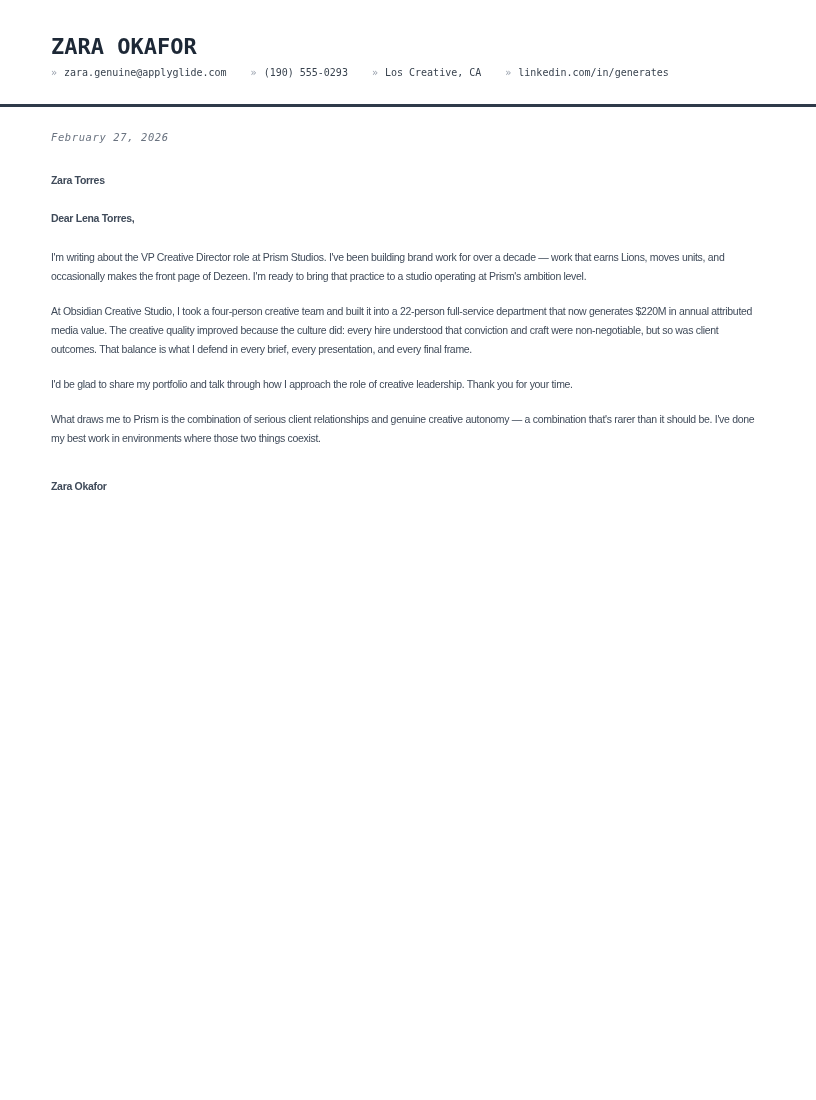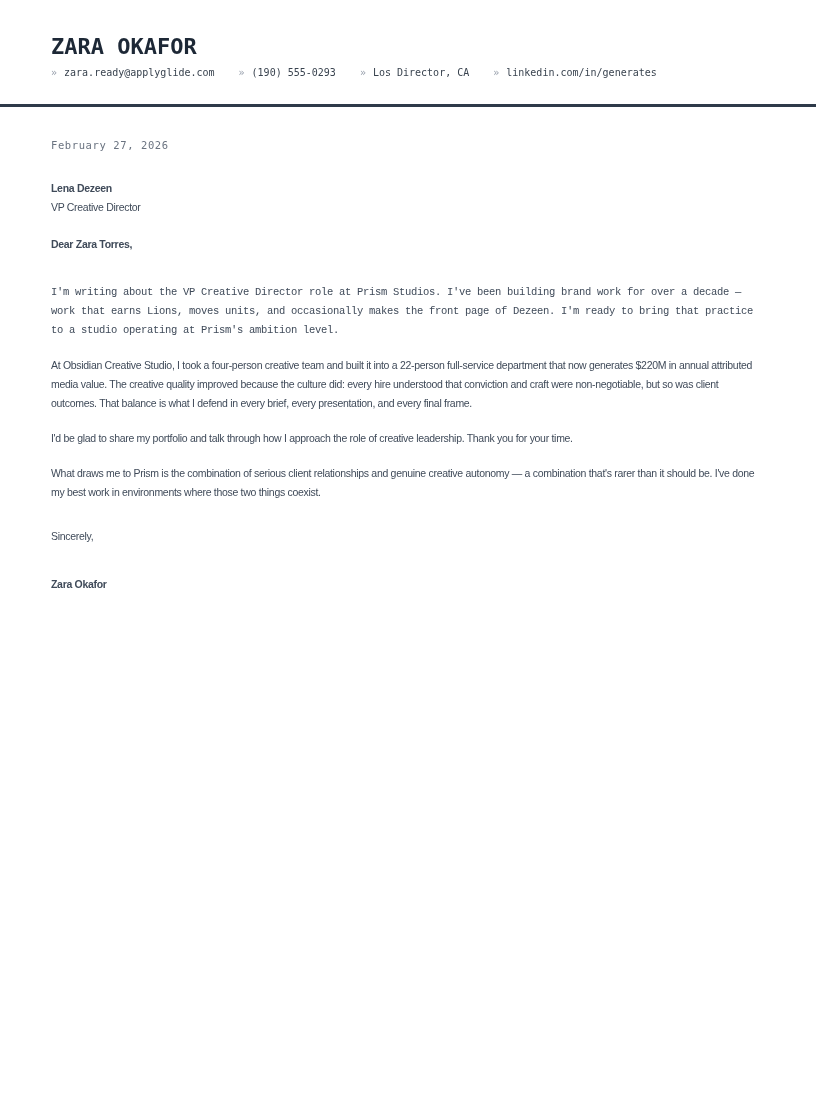--- a/index.html
+++ b/index.html
@@ -54,86 +54,85 @@
     width: 100%;
     height: 3px;
     background: var(--rule-color);
     margin-top: 24px;
   }
   .content {
     padding: 0 61px 0 51px;
     width: 816px;
   }
   .letter-date {
-    margin-top: 32px;
+    margin-top: 24px;
     font-family: "DejaVu Sans Mono", "Liberation Mono", monospace;
     font-size: 10.5px;
     line-height: 13px;
     letter-spacing: 0.6px;
     color: var(--muted-date);
+    font-style: italic;
   }
   .body-text {
     font-size: 10.5px;
     letter-spacing: -0.3px;
     line-height: 19px;
     color: var(--body-text);
   }
   .recipient-block { margin-top: 27px; }
   .recipient-block .line { line-height: 18.6px; }
   .bold { font-weight: bold; }
   .salutation { margin-top: 19px; font-weight: bold; }
   .paragraph { margin-top: 16px; }
-  .paragraph.first { margin-top: 29px; font-family: Liberation Mono, monospace; }
+  .paragraph.first { margin-top: 20px; }
   .closing { margin-top: 25px; }
   .signature { margin-top: 29px; font-weight: bold; }
 </style>
 </head>
 <body>
 
 <div class="page">
 
   <div class="header">
     <div class="doc-title">ZARA OKAFOR</div>
 
     <div class="contact-row">
       <span class="contact-item">
         <span class="sep">»</span>
-        <span>zara.ready@applyglide.com</span>
+        <span>zara.genuine@applyglide.com</span>
       </span>
       <span class="contact-item">
         <span class="sep">»</span>
         <span>(190) 555-0293</span>
       </span>
       <span class="contact-item">
         <span class="sep">»</span>
-        <span>Los Director, CA</span>
+        <span>Los Creative, CA</span>
       </span>
       <span class="contact-item">
         <span class="sep">»</span>
         <span>linkedin.com/in/generates</span>
       </span>
     </div>
   </div>
 
   <hr class="rule">
 
   <div class="content body-text">
 
     <div class="letter-date">February 27, 2026</div>
 
     <div class="recipient-block">
-      <div class="line bold">Lena Dezeen</div>
-      <div class="line">VP Creative Director</div>
+      <div class="line bold">Zara Torres</div>
     </div>
 
-    <div class="salutation">Dear Zara Torres,</div>
+    <div class="salutation">Dear Lena Torres,</div>
 
     <p class="paragraph first">I'm writing about the VP Creative Director role at Prism Studios. I've been building brand work for over a decade — work that earns Lions, moves units, and occasionally makes the front page of Dezeen. I'm ready to bring that practice to a studio operating at Prism's ambition level.</p>
     <p class="paragraph">At Obsidian Creative Studio, I took a four-person creative team and built it into a 22-person full-service department that now generates $220M in annual attributed media value. The creative quality improved because the culture did: every hire understood that conviction and craft were non-negotiable, but so was client outcomes. That balance is what I defend in every brief, every presentation, and every final frame.</p>
     <p class="paragraph">I'd be glad to share my portfolio and talk through how I approach the role of creative leadership. Thank you for your time.</p>
     <p class="paragraph">What draws me to Prism is the combination of serious client relationships and genuine creative autonomy — a combination that's rarer than it should be. I've done my best work in environments where those two things coexist.</p>
 
-    <div class="closing">Sincerely,</div>
 
     <div class="signature">Zara Okafor</div>
 
   </div>
 </div>
 
 </body></html>

